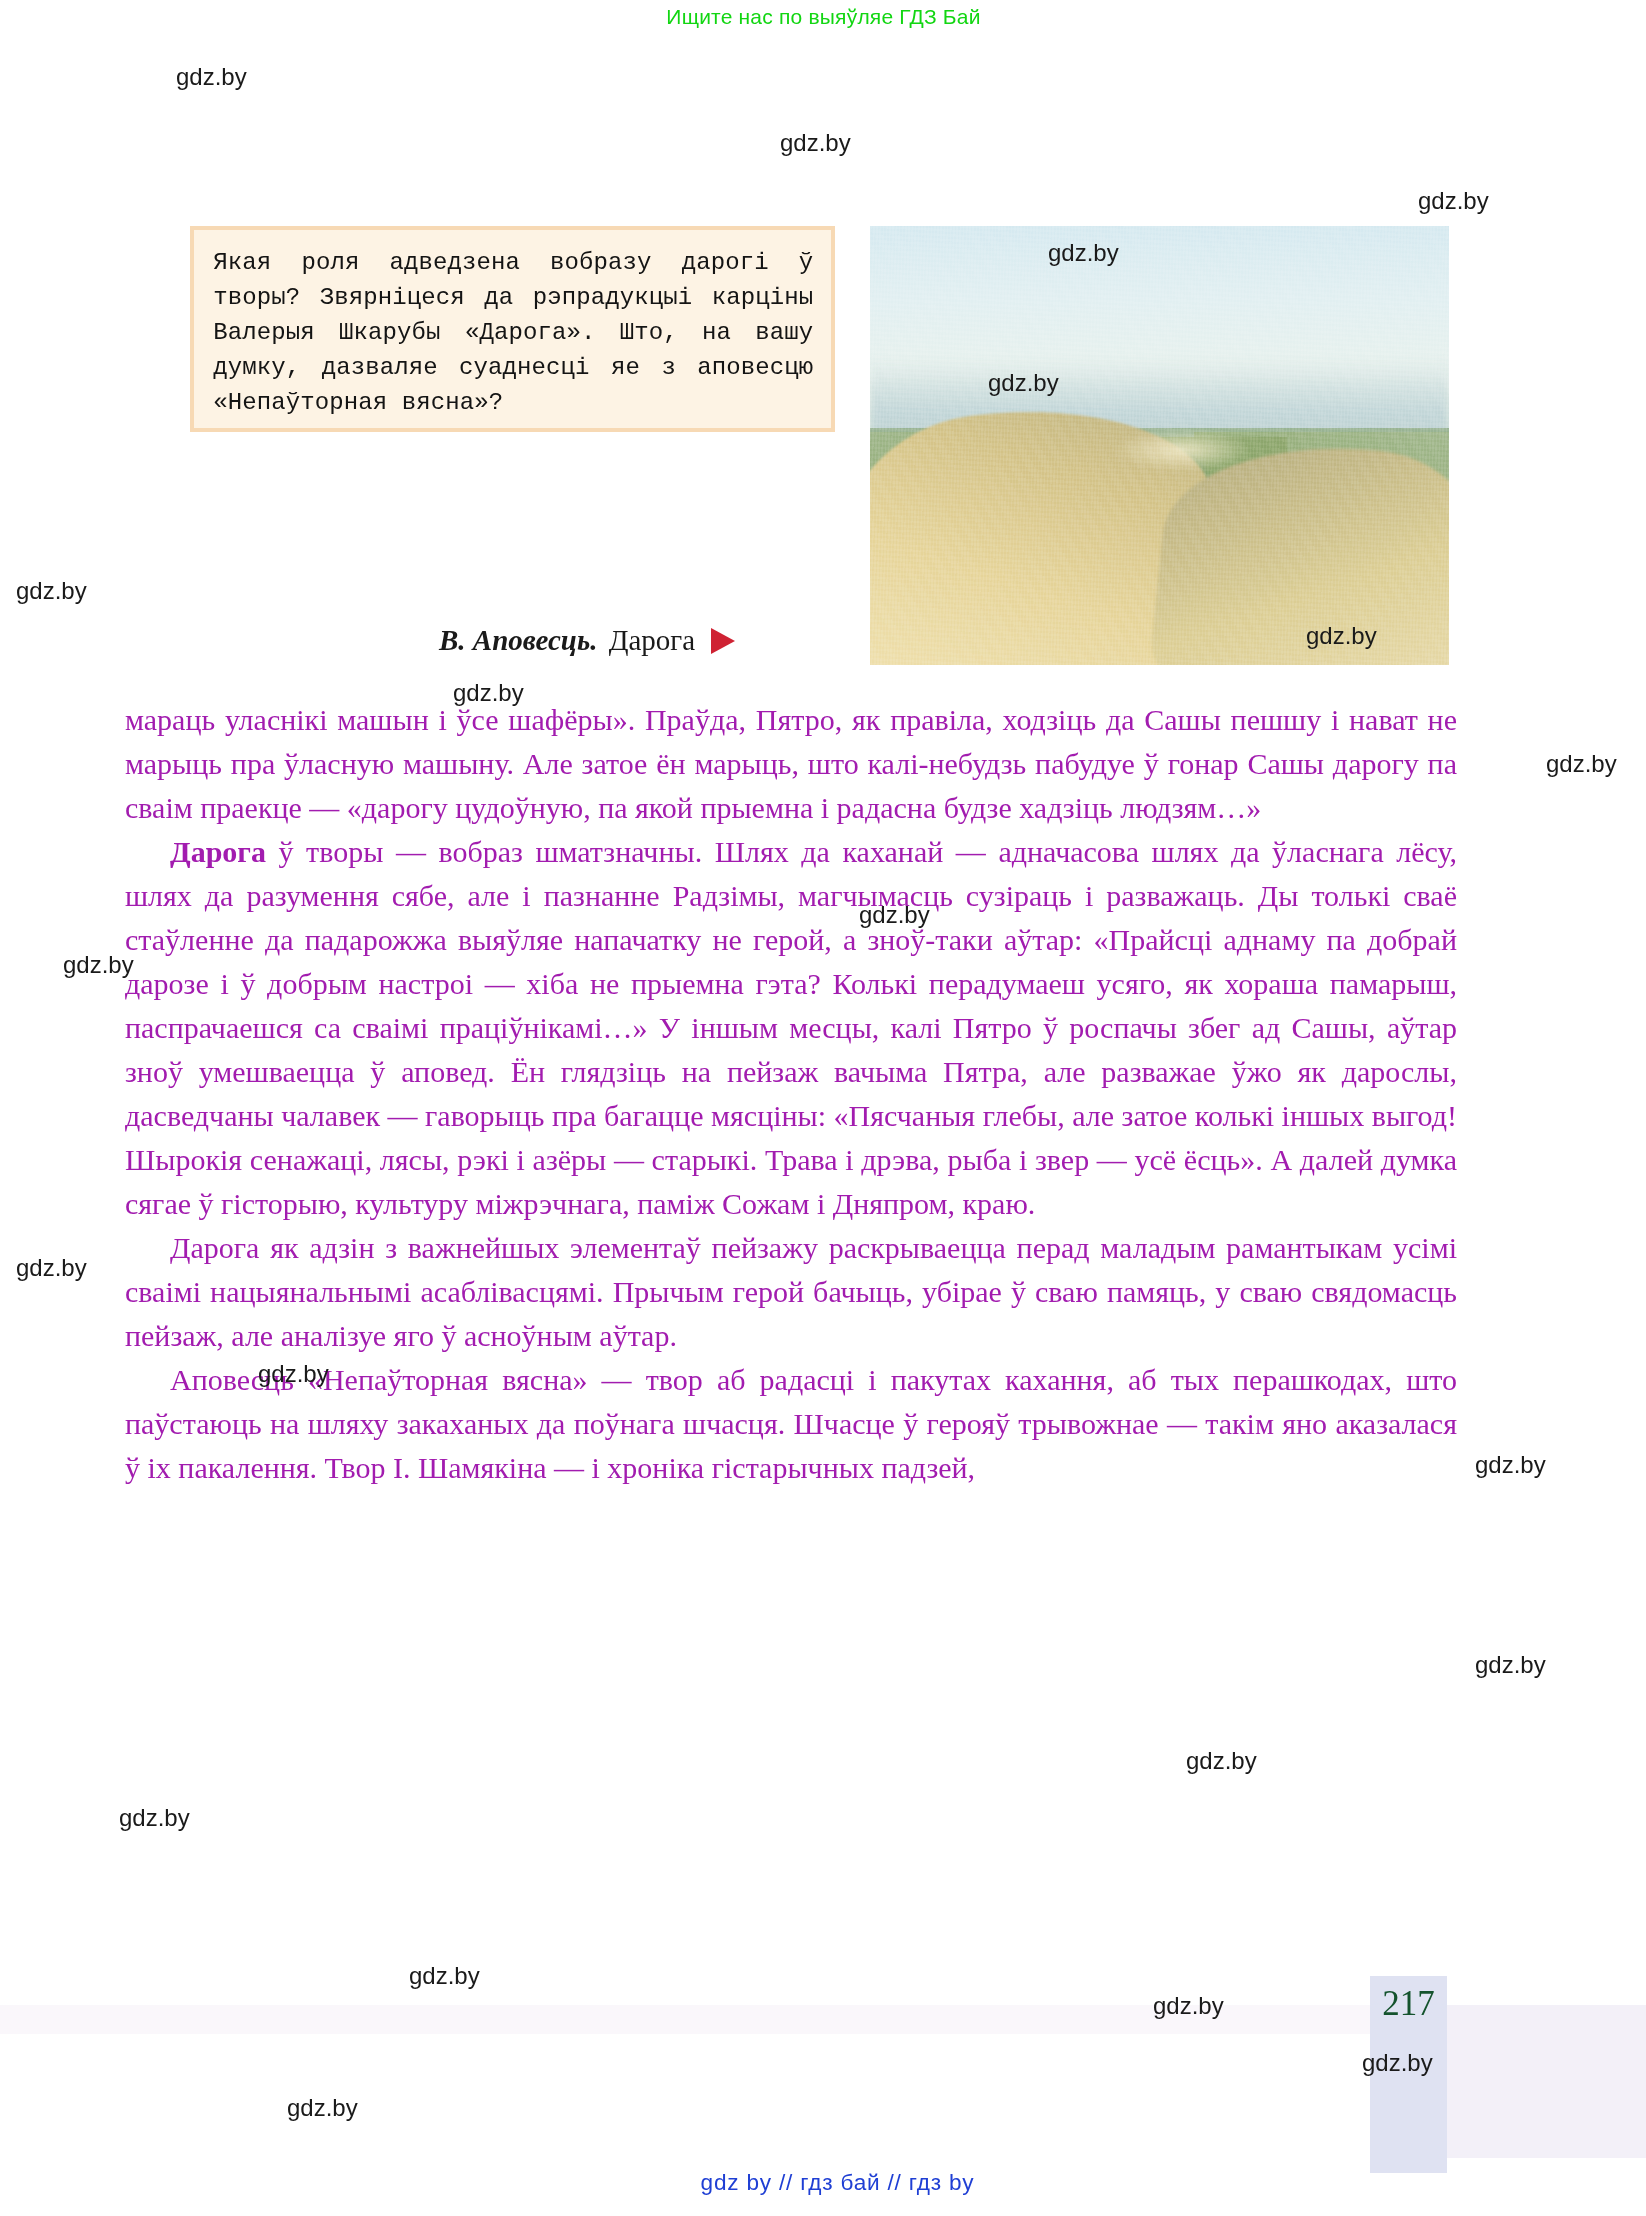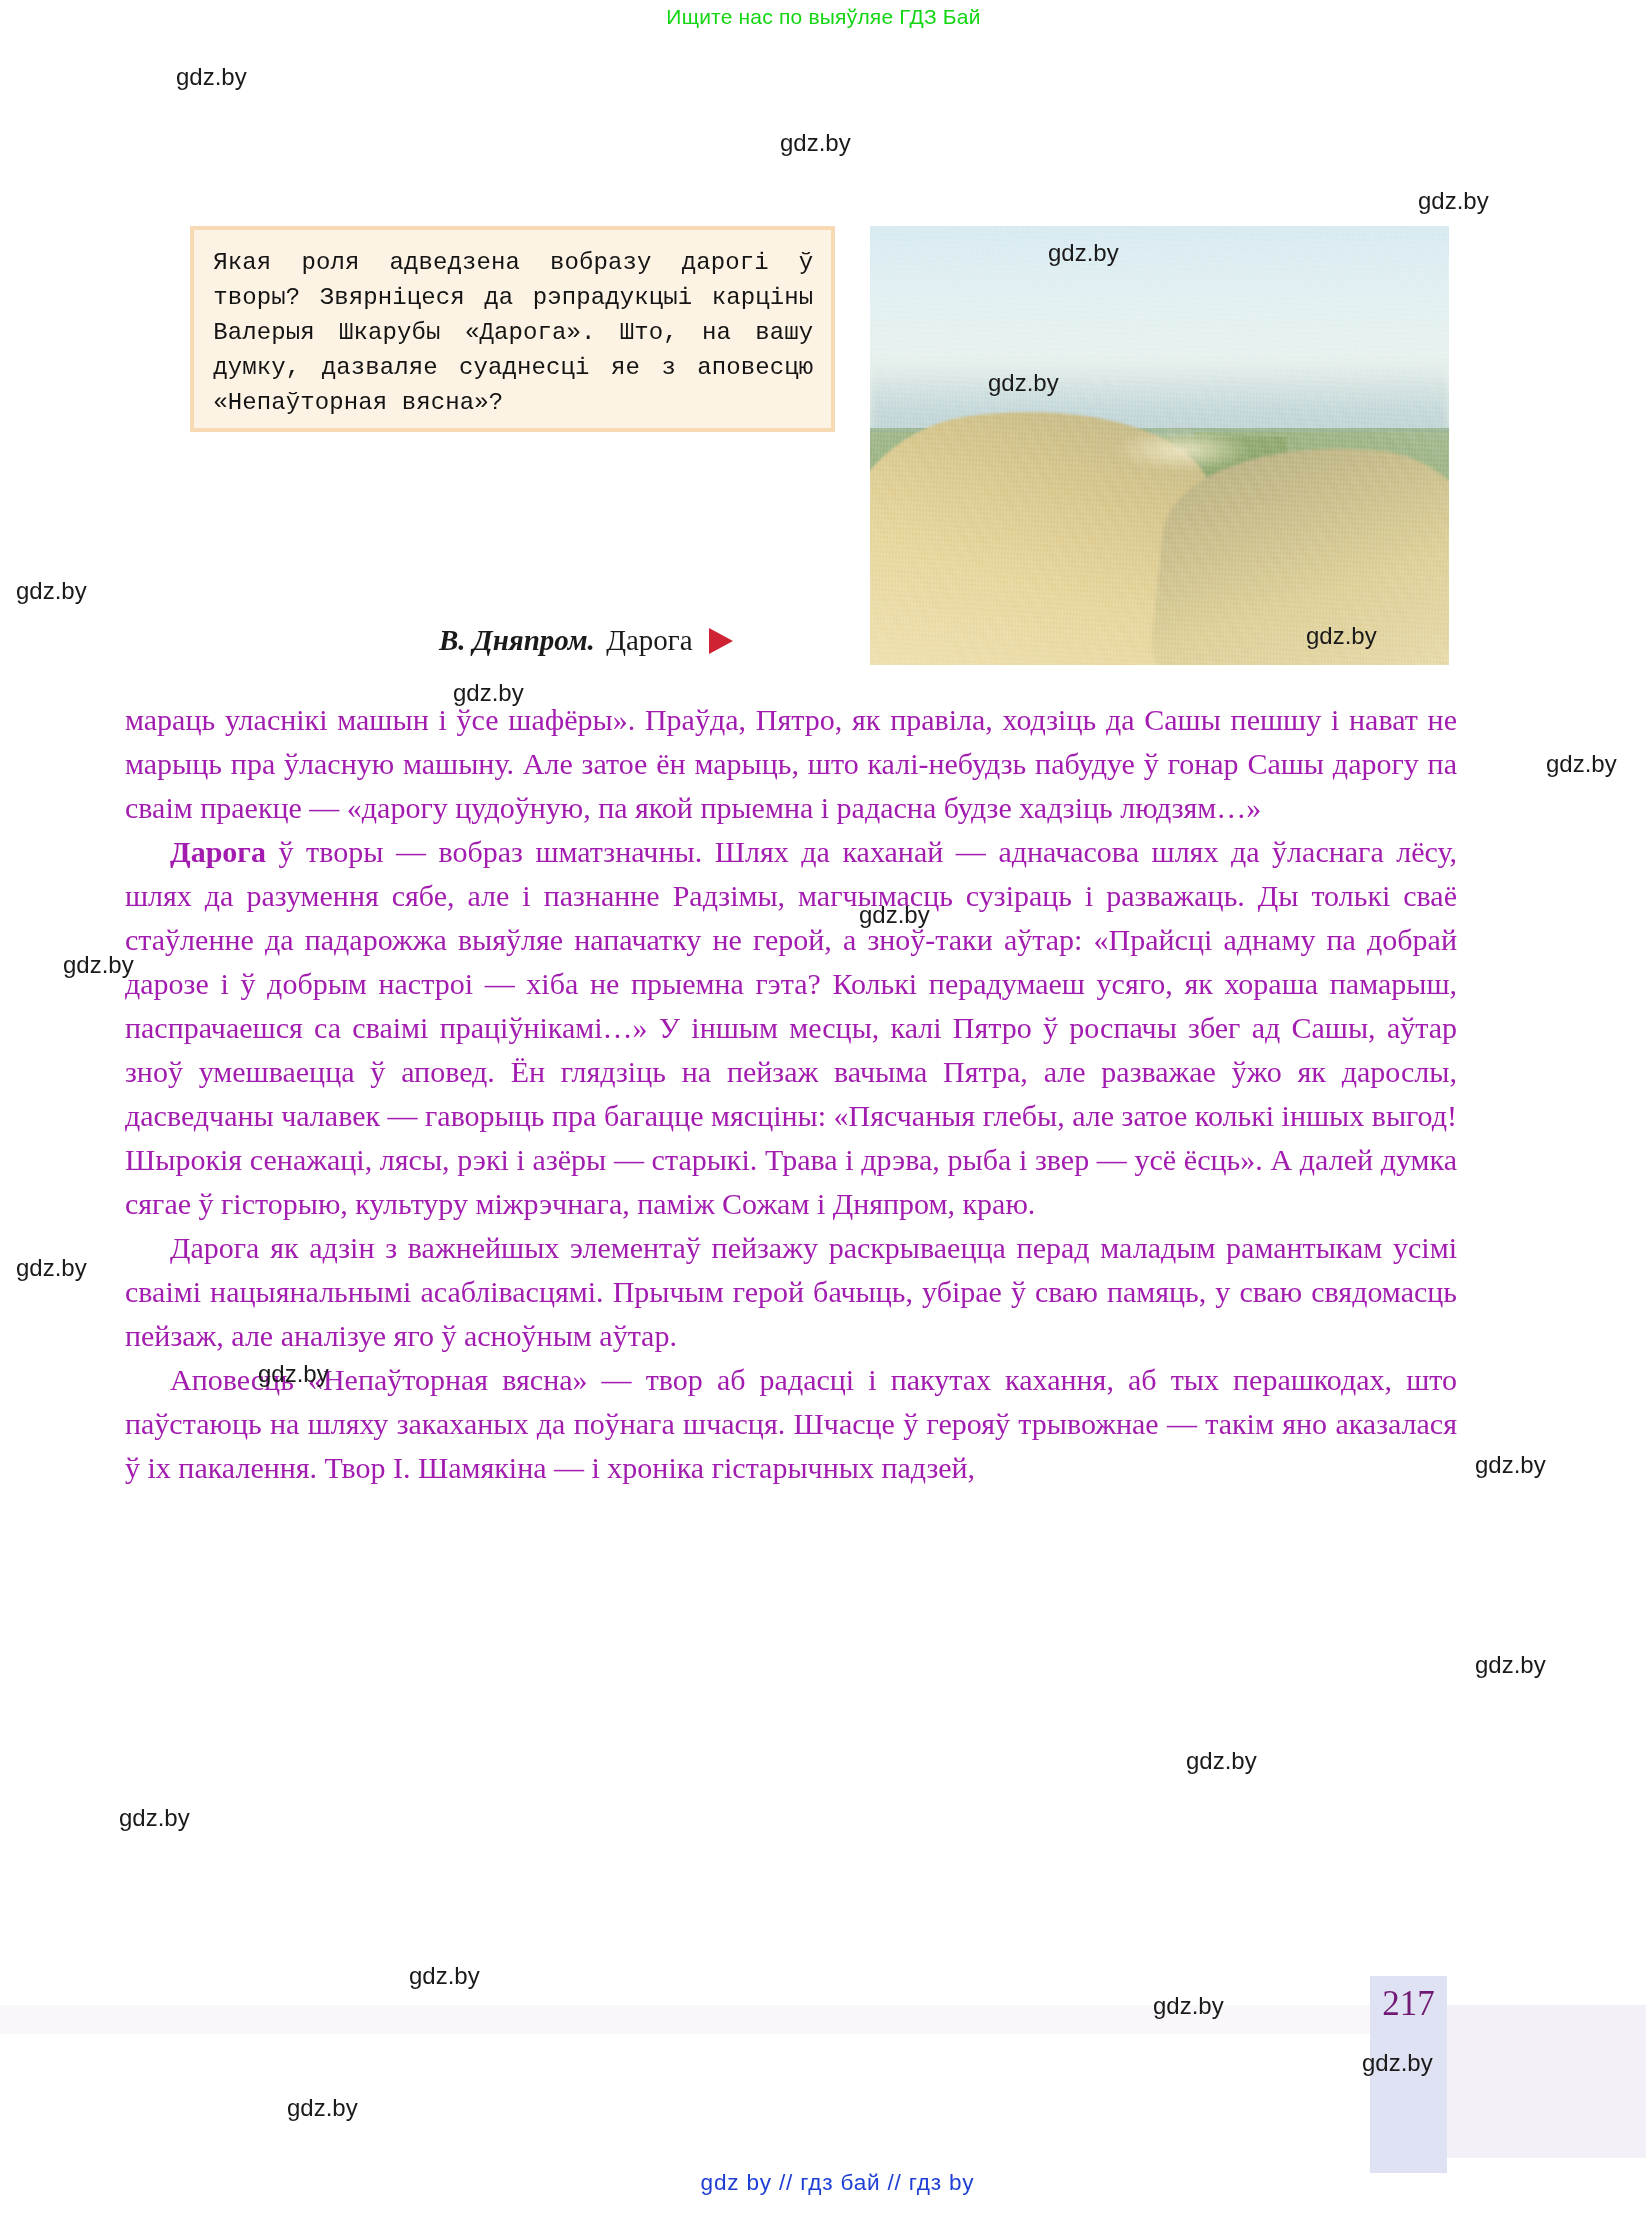--- a/index.html
+++ b/index.html
@@ -157,21 +157,21 @@
     position:absolute; left:1447px; top:2005px; width:199px; height:153px;
     background:#f3f0f8;
   }
   .plate-pale2 {
     position:absolute; left:0px; top:2005px; width:1370px; height:29px;
     background:#faf7fb;
   }
   .pagenum {
     position:absolute; left:1370px; top:1984px; width:77px;
     text-align:center;
-    font-size:35px; color:#701a75;
+    font-size:35px; color:#14532d;
   }
 
   
   .copyright {
     position:absolute; left:289px; top:2033px; width:1064px;
     font-family:"Liberation Sans","DejaVu Sans",sans-serif;
     font-size:32px; color:#f07ba4; opacity:.78;
     white-space:nowrap;
   }
 
@@ -204,21 +204,21 @@
     <div class="grass-r"></div>
     <div class="mid"></div>
     <div class="center-strip"></div>
     <div class="road-l"></div>
     <div class="road-r"></div>
     <div class="fork-glow"></div>
     <div class="grain"></div>
   </div>
 
   <div class="caption">
-    <span class="author">В. Дняпром.</span>
+    <span class="author">В. Аповесць.</span>
     <span class="work">Дарога</span>
     <span class="tri"></span>
   </div>
 
   <div class="body-text" id="body-text">
       <p><span>мараць уласнікі машын і ўсе шафёры». Праўда, Пятро, як правіла, ходзіць да Сашы пешшу і нават не марыць пра ўласную машыну. Але затое ён марыць, што калі-небудзь пабудуе ў гонар Сашы дарогу па сваім праекце — «дарогу цудоўную, па якой прыемна і радасна будзе хадзіць людзям…»</span></p>
       <p class="ind"><b>Дарога</b><span> ў творы — вобраз шматзначны. Шлях да каханай — адначасова шлях да ўласнага лёсу, шлях да разумення сябе, але і пазнанне Радзімы, магчымасць сузіраць і разважаць. Ды толькі сваё стаўленне да падарожжа выяўляе напачатку не герой, а зноў-таки аўтар: «Прайсці аднаму па добрай дарозе і ў добрым настроі — хіба не прыемна гэта? Колькі перадумаеш усяго, як хораша памарыш, паспрачаешся са сваімі праціўнікамі…» У іншым месцы, калі Пятро ў роспачы збег ад Сашы, аўтар зноў умешваецца ў аповед. Ён глядзіць на пейзаж вачыма Пятра, але разважае ўжо як дарослы, дасведчаны чалавек — гаворыць пра багацце мясціны: «Пясчаныя глебы, але затое колькі іншых выгод! Шырокія сенажаці, лясы, рэкі і азёры — старыкі. Трава і дрэва, рыба і звер — усё ёсць». А далей думка сягае ў гісторыю, культуру міжрэчнага, паміж Сожам і Дняпром, краю.</span></p>
       <p class="ind"><span>Дарога як адзін з важнейшых элементаў пейзажу раскрываецца перад маладым рамантыкам усімі сваімі нацыянальнымі асаблівасцямі. Прычым герой бачыць, убірае ў сваю памяць, у сваю свядомасць пейзаж, але аналізуе яго ў асноўным аўтар.</span></p>
       <p class="ind"><span>Аповесць «Непаўторная вясна» — твор аб радасці і пакутах кахання, аб тых перашкодах, што паўстаюць на шляху закаханых да поўнага шчасця. Шчасце ў герояў трывожнае — такім яно аказалася ў іх пакалення. Твор І. Шамякіна — і хроніка гістарычных падзей,</span></p>
     </div>

